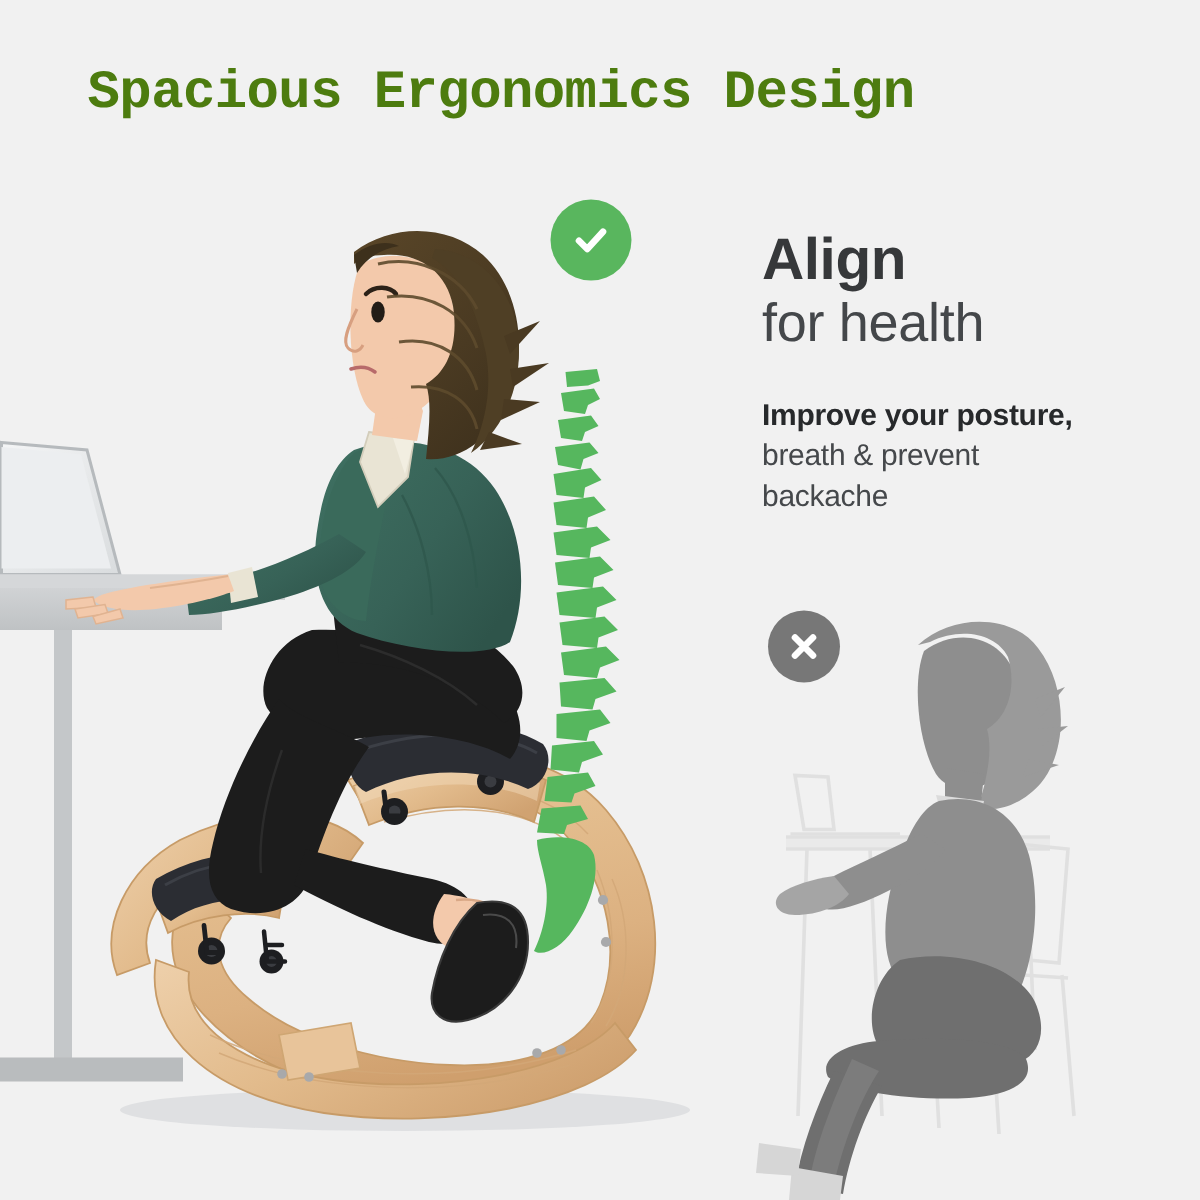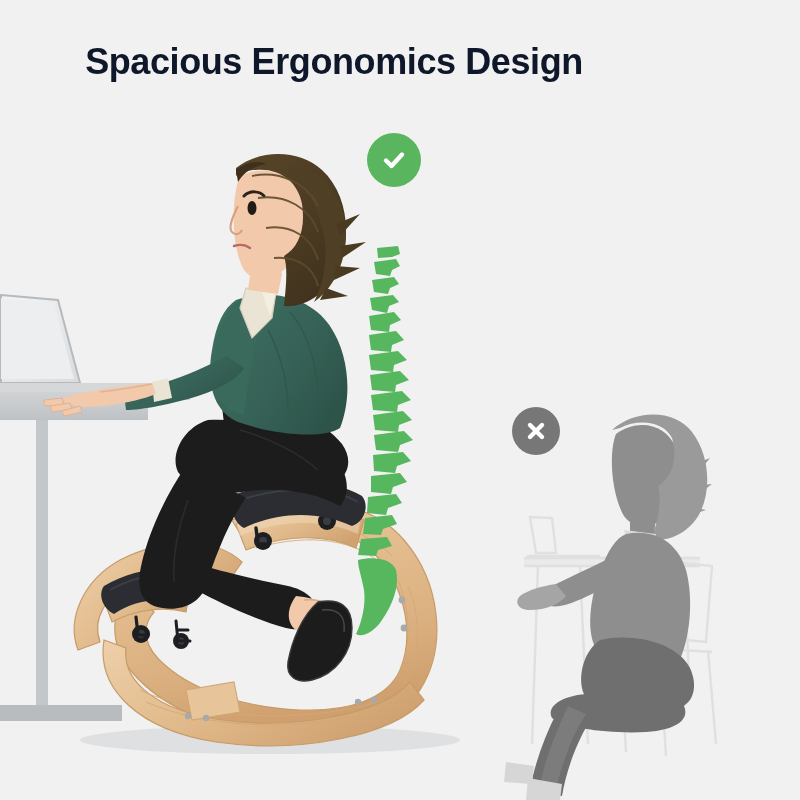--- a/index.html
+++ b/index.html
@@ -20,22 +20,23 @@
   
   #title {
     position: absolute;
     left: 0;
     top: 40px;
     width: 668px;
     text-align: center;
     font-size: 36px;
     font-weight: bold;
     letter-spacing: -0.4px;
-    color: #0f172a;
+    color: #4d7c0f;
     line-height: 44px;
+    font-family: Liberation Mono, monospace;
   }
 
   
   #copy {
     position: absolute;
     left: 508px;
     top: 152px;
     width: 270px;
   }
   #copy .align {
@@ -500,20 +501,27 @@
         <path d="M568 706 C 556 732, 544 762, 540 786 L 556 790 C 562 762, 574 732, 586 714 Z" fill="#7c7c7c"></path>
 
         <path d="M528 778 L562 784 L560 800 L526 800 Z" fill="#d6d6d6"></path>
         <path d="M506 762 L534 766 L532 784 L504 782 Z" fill="#d6d6d6"></path>
       </g>
     </svg>
   </div>
 
   <div id="title">Spacious Ergonomics Design</div>
 
+  <div id="copy">
+    <div class="align">Align</div>
+    <div class="forhealth">for health</div>
+    <div class="lead">Improve your posture,</div>
+    <div class="sub">breath &amp; prevent</div>
+    <div class="sub">backache</div>
+  </div>
 
   <div class="badge" id="badge-check">
     <svg width="30" height="30" viewBox="0 0 30 30">
       <path d="M7 15.5 L12.5 21 L23 9.5" stroke="#ffffff" stroke-width="4.4" fill="none" stroke-linecap="round" stroke-linejoin="round"></path>
     </svg>
   </div>
 
   <div class="badge" id="badge-cross">
     <svg width="26" height="26" viewBox="0 0 26 26">
       <path d="M7 7 L19 19 M19 7 L7 19" stroke="#ffffff" stroke-width="4.4" fill="none" stroke-linecap="round"></path>

